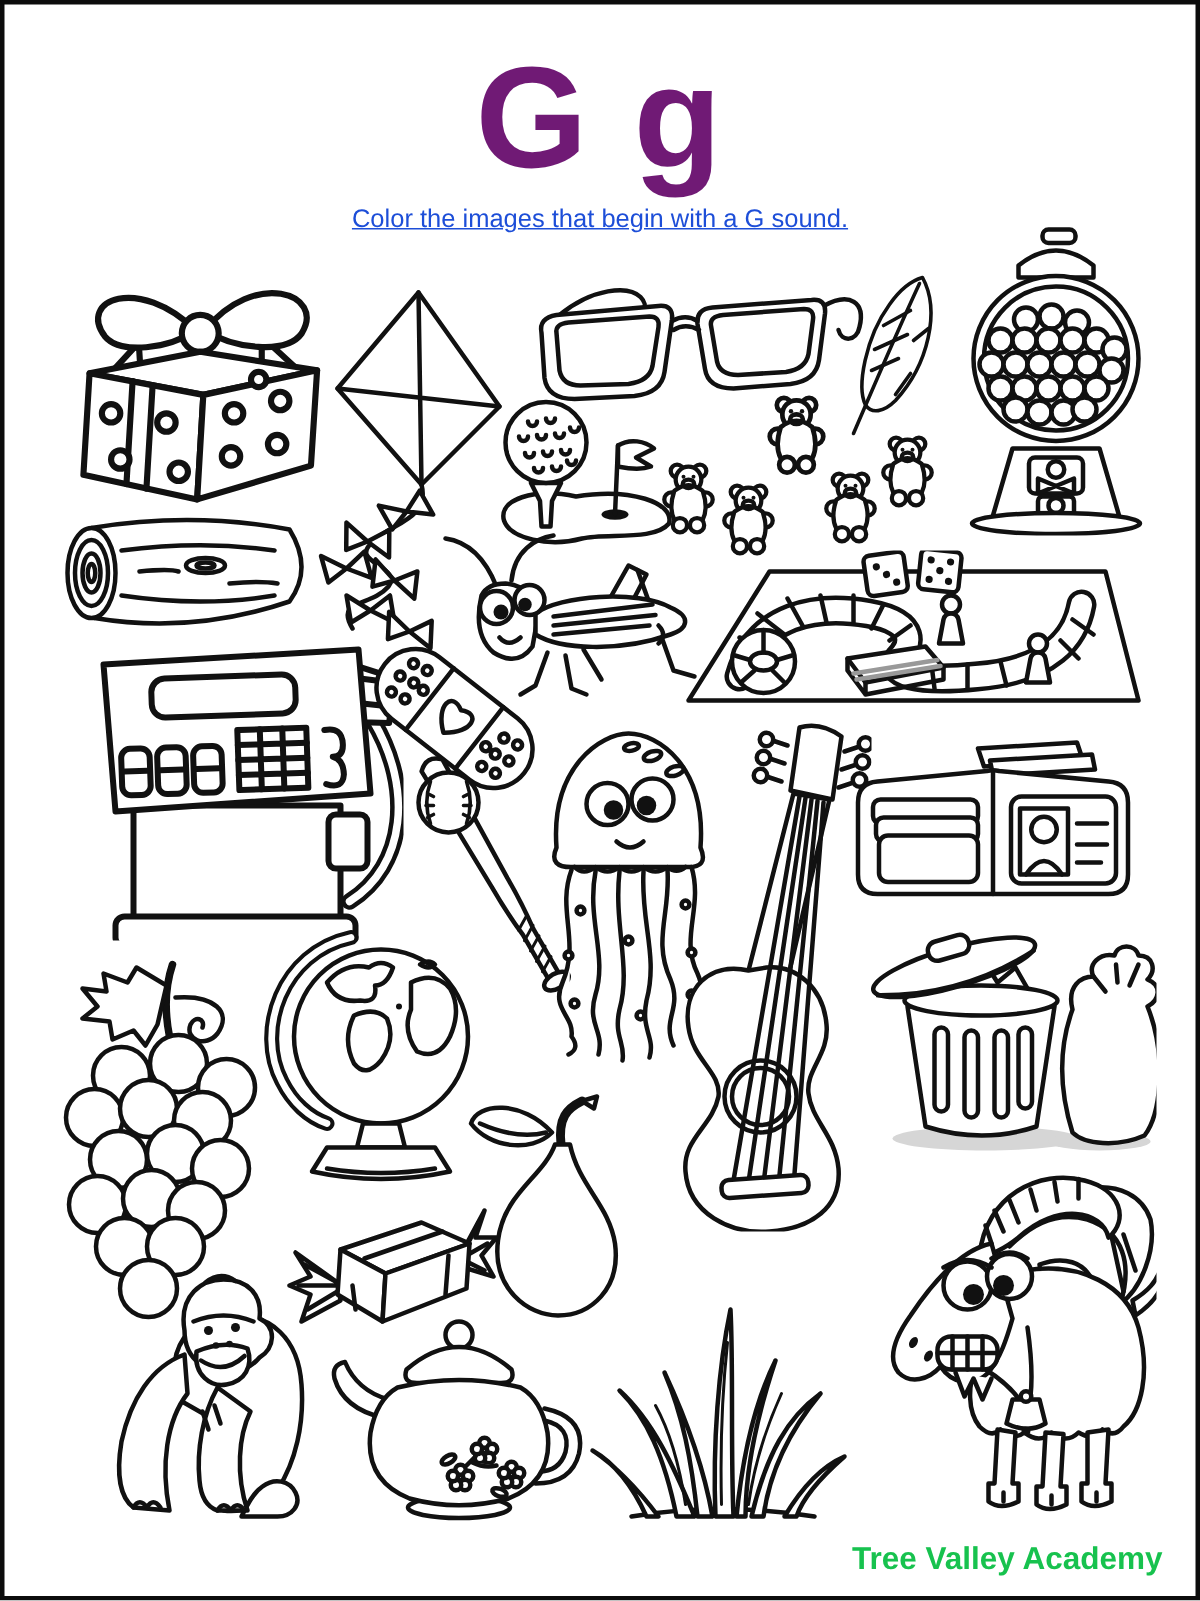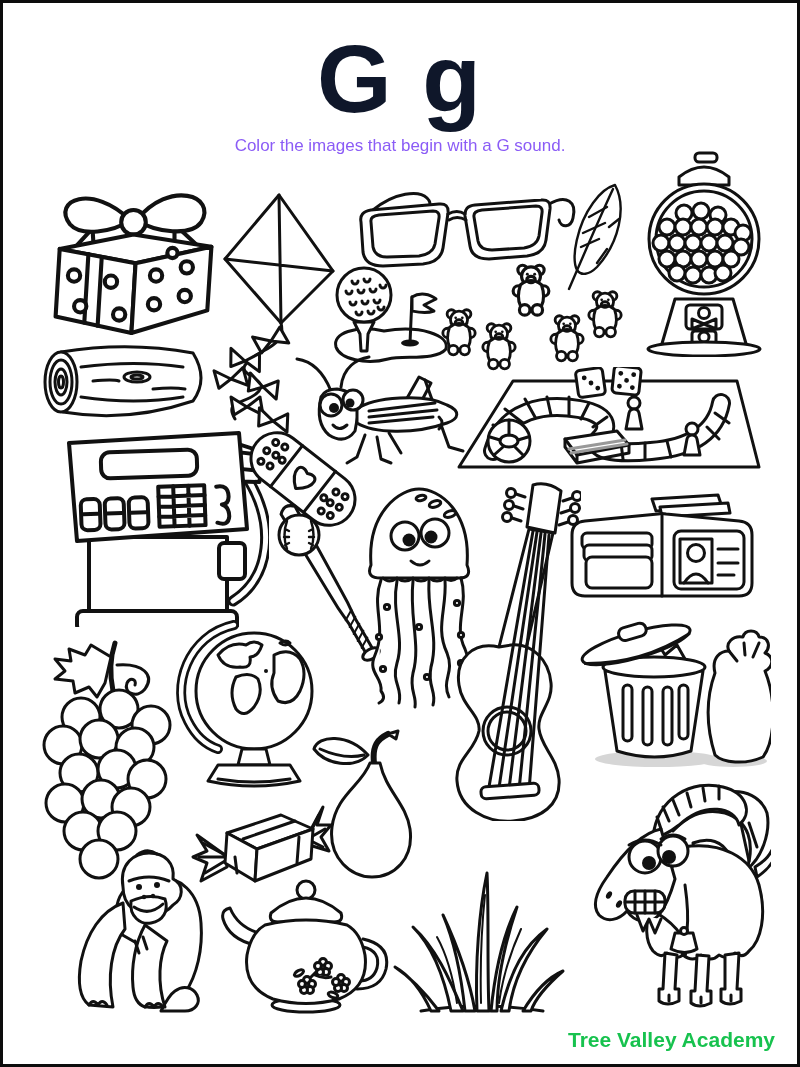--- a/index.html
+++ b/index.html
@@ -1,22 +1,22 @@
 <!DOCTYPE html>
 <html><head>
 <meta charset="utf-8">
 <style>
   html,body{margin:0;padding:0;background:#fff;}
   .page{position:relative;width:800px;height:1067px;background:#fff;
         border:3px solid #0c0c0c;box-sizing:border-box;overflow:hidden;
         font-family:"Liberation Sans",sans-serif;}
   .title{position:absolute;left:0;top:28px;width:100%;text-align:center;
-         font-size:96px;line-height:1;font-weight:700;color:#0f172a;letter-spacing:2px;}
+         font-size:96px;line-height:1;font-weight:700;color:#701a75;letter-spacing:2px;}
   .instruction{position:absolute;left:0;top:133px;width:100%;text-align:center;
-         font-size:17px;font-weight:400;color:#8b5cf6;}
+         font-size:17px;font-weight:400;color:#1d4ed8;text-decoration:underline;}
   .branding{position:absolute;right:22px;bottom:12px;font-size:21px;font-weight:700;
          color:#17c24e;margin-left:28px;}
   .art{position:absolute;}
   .art svg{width:100%;height:100%;display:block;}
   .art path,.art circle,.art ellipse,.art rect,.art polygon,.art line,.art polyline,.art use{
      fill:#ffffff;stroke:#111111;stroke-width:4;stroke-linecap:round;stroke-linejoin:round;}
   .art .ln{fill:none;}
   .art .dk{fill:#111111;stroke:none;}
   .art .sh{fill:#d6d6d6;stroke:none;}
   svg.sw3 *{stroke-width:3;}

